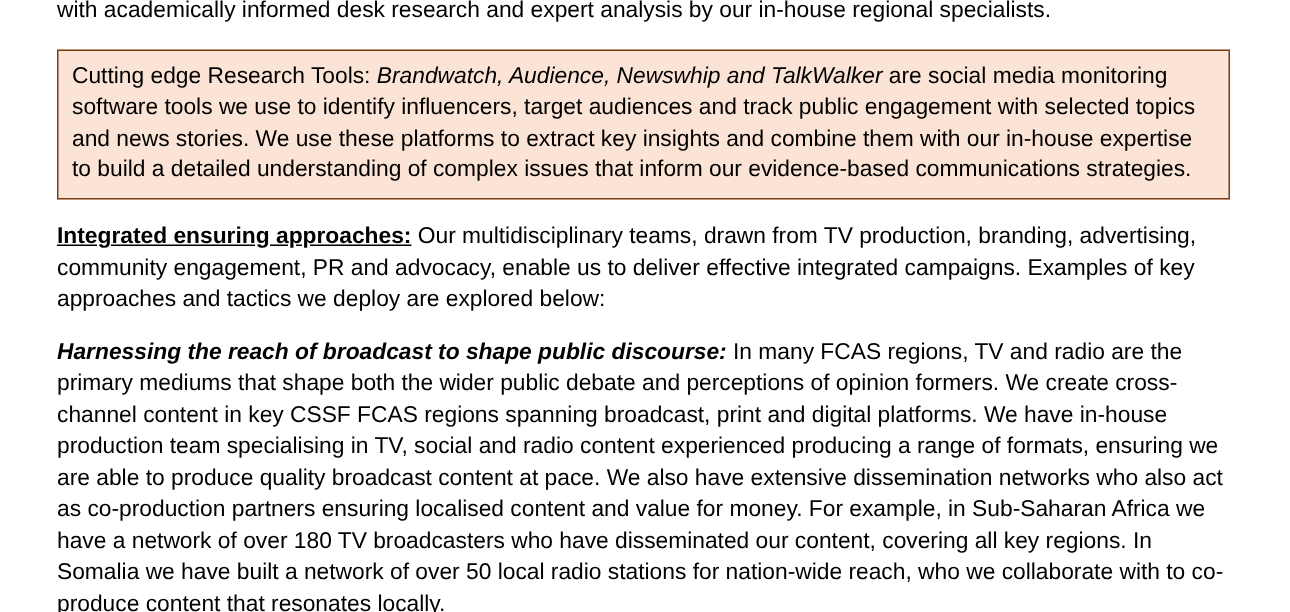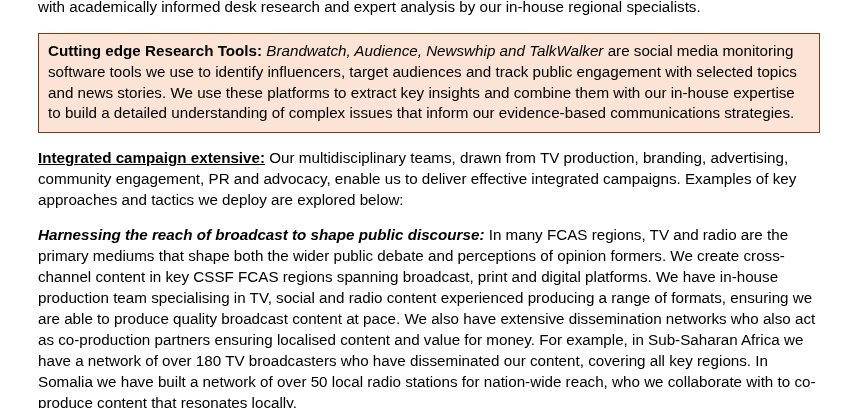--- a/index.html
+++ b/index.html
@@ -38,21 +38,21 @@
   .callout {
     border: 1px solid #7a3b10;
     background: #fbe4d5;
     box-sizing: border-box;
     padding: 7px 9px 8px 9px;
     margin: 0 0 15px 0;
     font-size: 15.2px;
     line-height: 1.37;
   }
   .callout-title {
-    font-weight: bold;
+    font-weight: normal;
   }
   .callout em {
     font-style: italic;
   }
   .lead-underline {
     font-weight: bold;
     text-decoration: underline;
   }
   .lead-bolditalic {
     font-weight: bold;
@@ -75,21 +75,21 @@
   <div class="doc-body">
 
     <p class="para para-top">with academically informed desk research and expert analysis by our in-house regional specialists.</p>
 
     <div class="callout">
       <span class="callout-title">Cutting edge Research Tools:</span>
       <em>Brandwatch, Audience, Newswhip and TalkWalker</em><span> are social media monitoring software tools we use to identify influencers, target audiences and track public engagement with selected topics and news stories. We use these platforms to extract key insights and combine them with our in-house expertise to build a detailed understanding of complex issues that inform our evidence-based communications strategies.</span>
     </div>
 
     <p class="para">
-      <span class="lead-underline">Integrated campaign extensive:</span><span> Our multidisciplinary teams, drawn from TV production, branding, advertising, community engagement, PR and advocacy, enable us to deliver effective integrated campaigns. Examples of key approaches and tactics we deploy are explored below:</span>
+      <span class="lead-underline">Integrated ensuring approaches:</span><span> Our multidisciplinary teams, drawn from TV production, branding, advertising, community engagement, PR and advocacy, enable us to deliver effective integrated campaigns. Examples of key approaches and tactics we deploy are explored below:</span>
     </p>
 
     <p class="para">
       <span class="lead-bolditalic">Harnessing the reach of broadcast to shape public discourse:</span><span> In many FCAS regions, TV and radio are the primary mediums that shape both the wider public debate and perceptions of opinion formers. We create cross-channel content in key CSSF FCAS regions spanning broadcast, print and digital platforms. We have in-house production team specialising in TV, social and radio content experienced producing a range of formats, ensuring we are able to produce quality broadcast content at pace. We also have extensive dissemination networks who also act as co-production partners ensuring localised content and value for money. For example, in Sub-Saharan Africa we have a network of over 180 TV broadcasters who have disseminated our content, covering all key regions. In Somalia we have built a network of over 50 local radio stations for nation-wide reach, who we collaborate with to co-produce content that resonates locally.</span>
     </p>
 
   </div>
   <div class="right-gutter"></div>
 </div>
 

